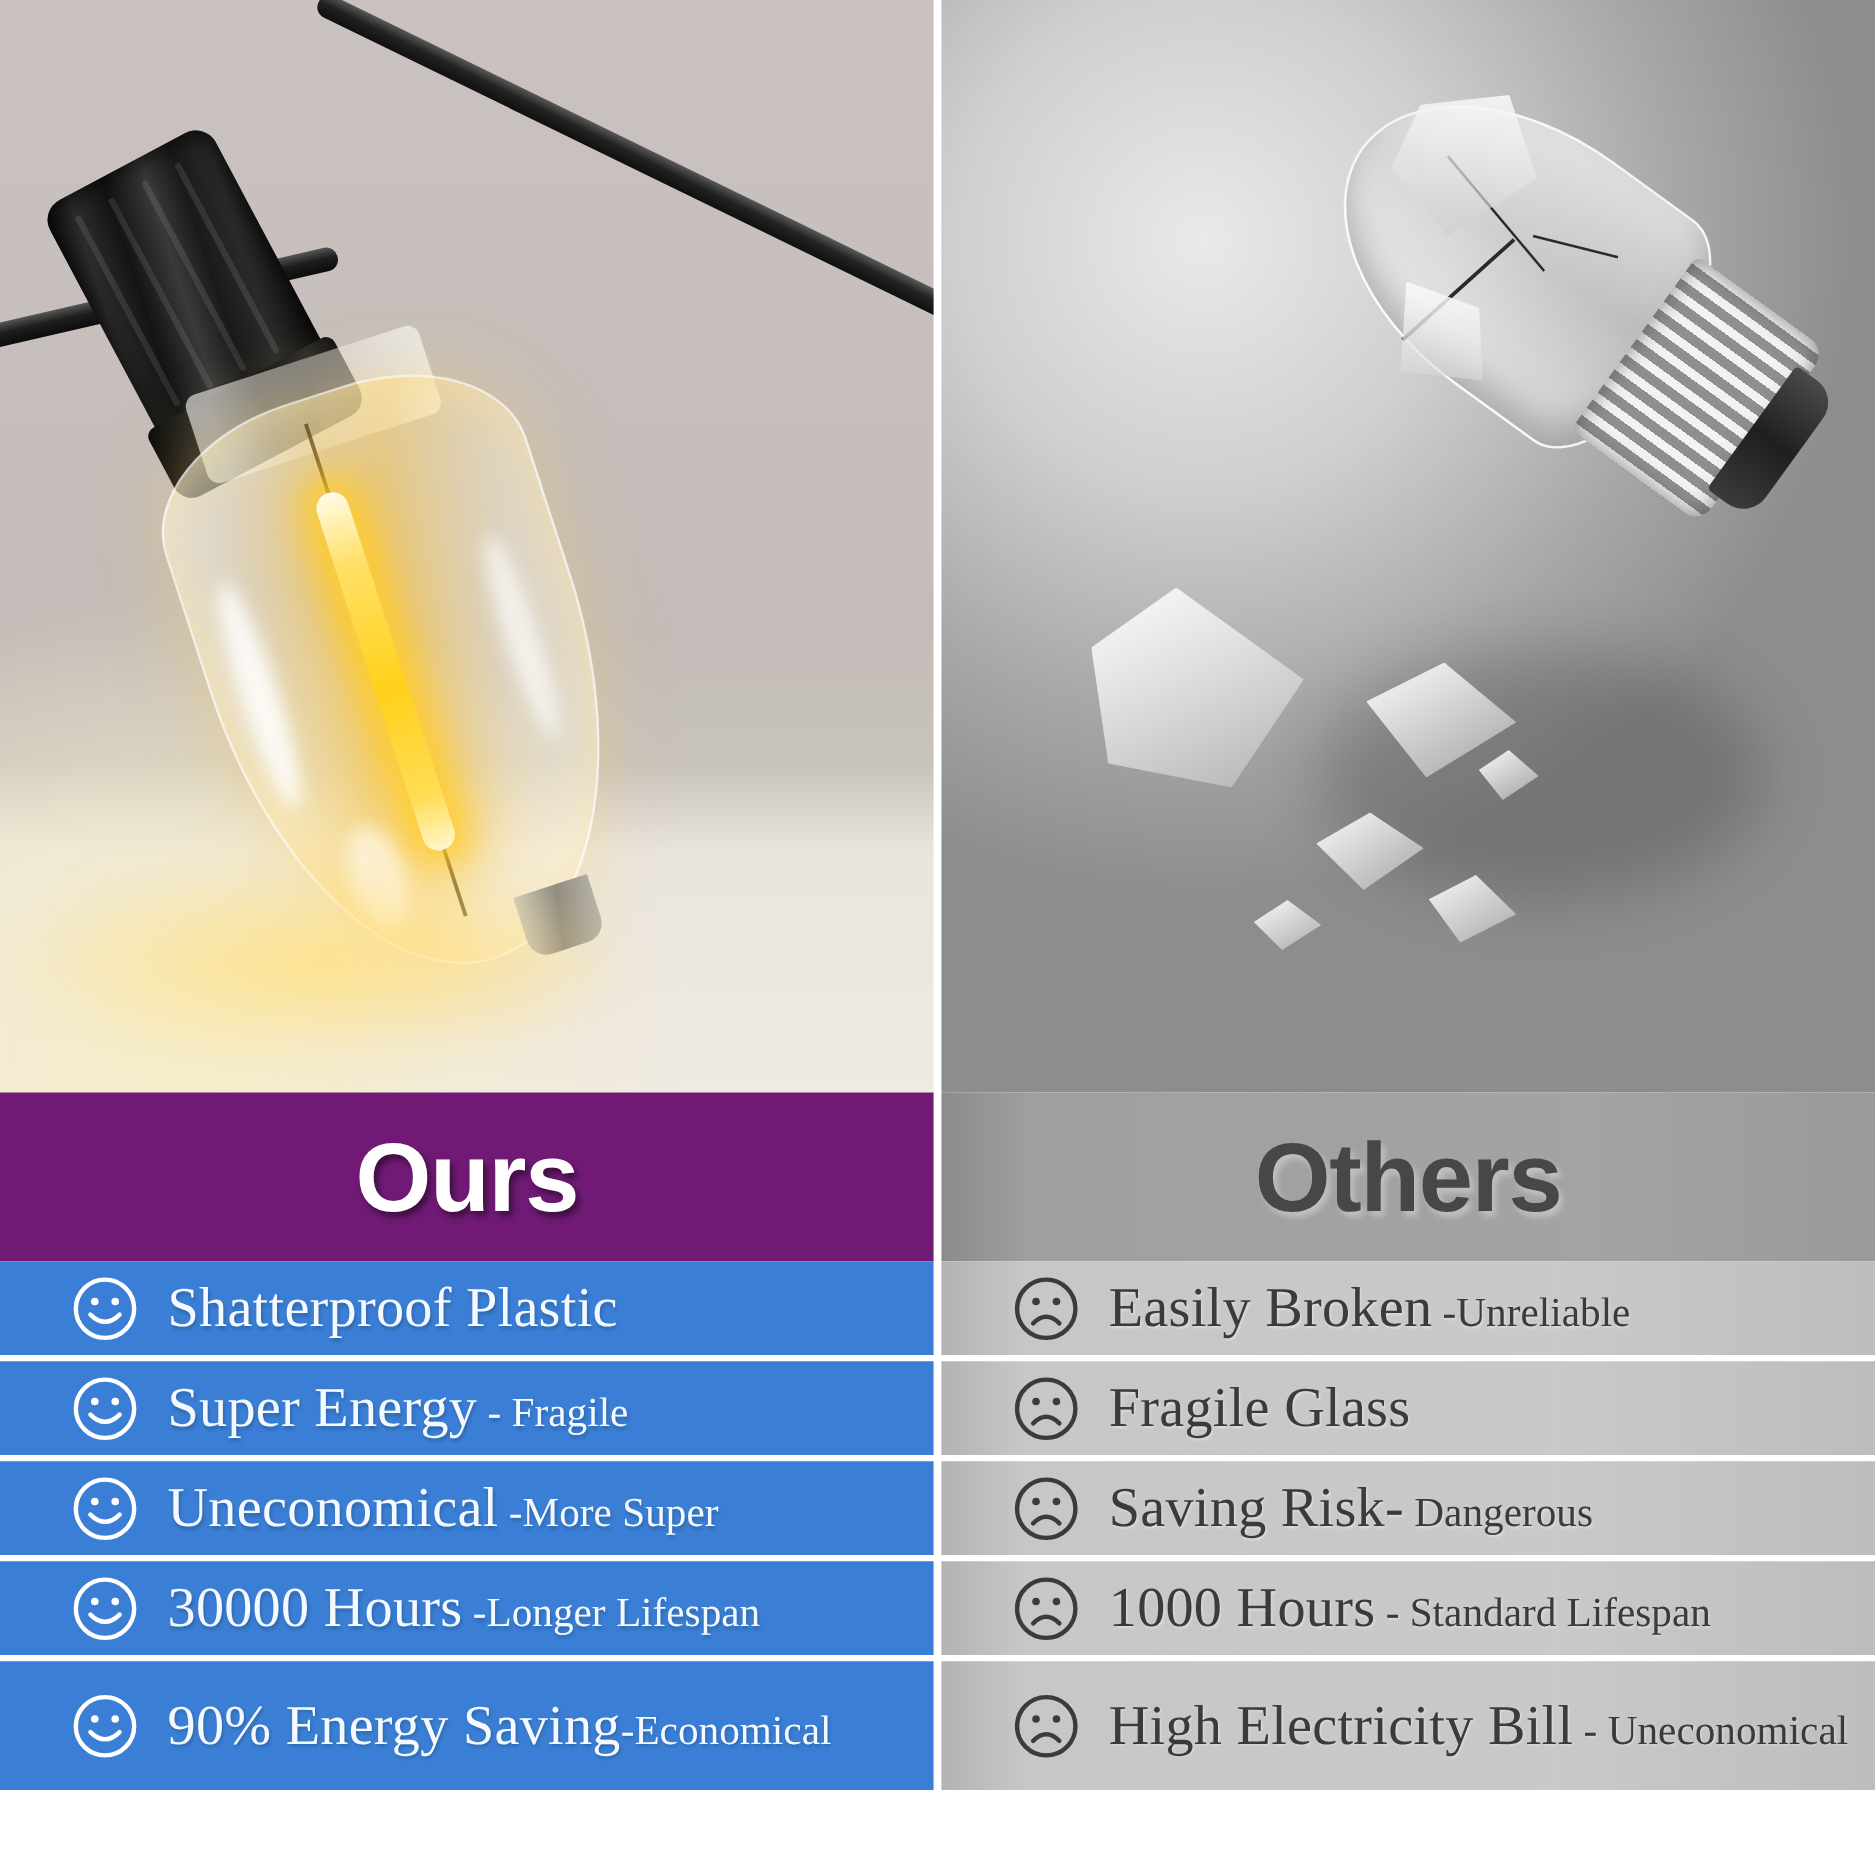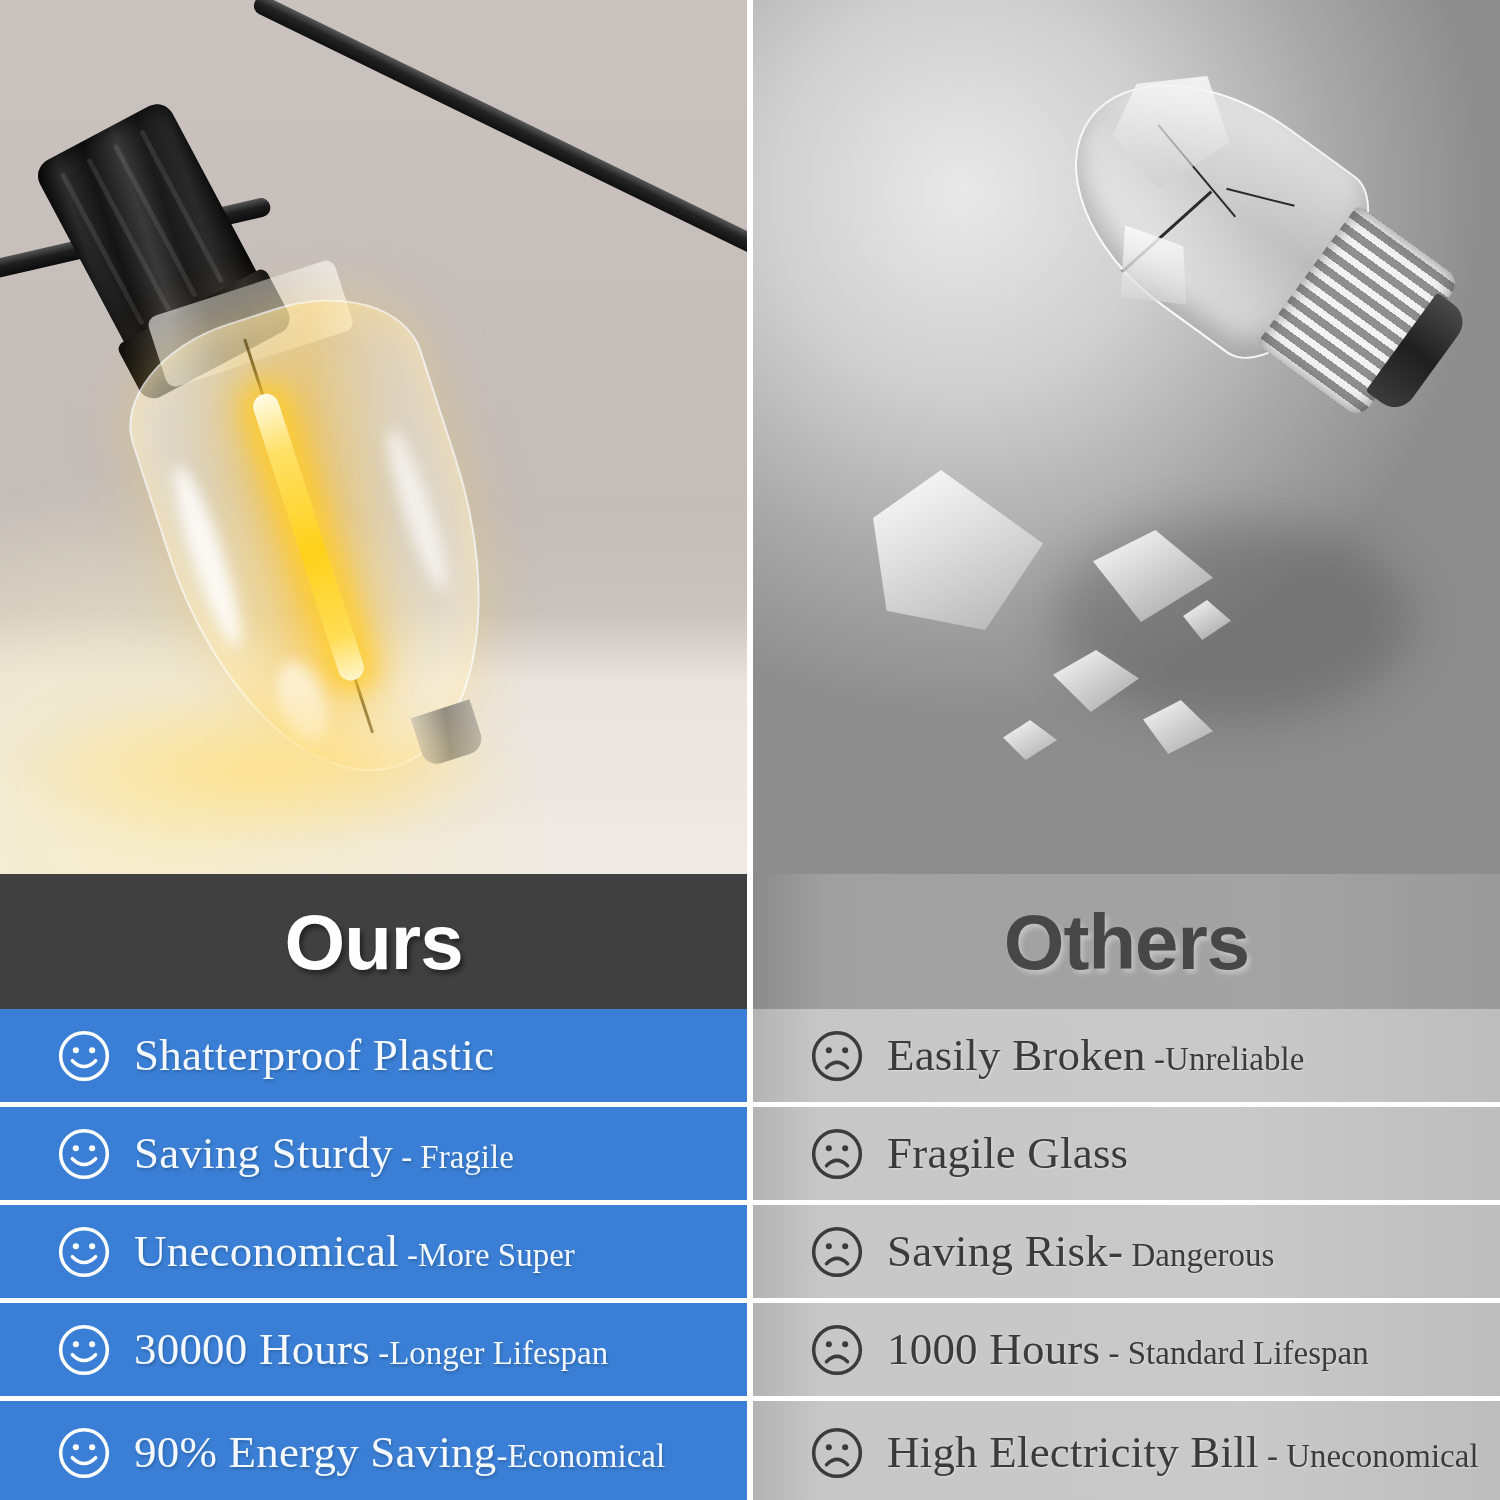--- a/index.html
+++ b/index.html
@@ -78,31 +78,31 @@
   .bshadow{position:absolute;border-radius:50%;filter:blur(26px);background:rgba(40,40,40,.55);}
 
   
   .table{position:absolute;left:0;top:874px;width:1500px;height:626px;}
   .side{position:absolute;top:0;width:747px;height:626px;}
   .side-left{left:0;}
   .side-right{left:753px;}
   .table-gap{position:absolute;left:747px;top:0;width:6px;height:626px;background:#ffffff;}
 
   .head{position:relative;height:135px;}
-  .head-left{background:#404040;}
+  .head-left{background:#701a75;}
   .head-right{background:linear-gradient(90deg,#8b8b8b 0%,#a0a0a0 10%,#a3a3a3 70%,#9a9a9a 100%);}
   .head-title{
       position:absolute;left:0;right:0;top:50%;transform:translateY(-50%);
       text-align:center;font-family:"Liberation Sans",sans-serif;font-weight:bold;
       font-size:78px;letter-spacing:-1px;line-height:1;}
   .head-left .head-title{color:#ffffff;text-shadow:3px 4px 5px rgba(0,0,0,.45);}
   .head-right .head-title{color:#474747;text-shadow:3px 4px 5px rgba(255,255,255,.35);}
 
   .rows{position:relative;height:491px;}
-  .row{position:relative;height:93px;margin-bottom:5px;display:flex;align-items:center;padding-left:56px;box-sizing:border-box;}
+  .row{position:relative;height:75px;margin-bottom:5px;display:flex;align-items:center;padding-left:56px;box-sizing:border-box;}
   .row:last-child{margin-bottom:0;height:103px;}
   .side-left .row{background:#3a7fd5;}
   .side-right .row{background:linear-gradient(90deg,#b3b3b3 0%,#c7c7c7 9%,#c9c9c9 66%,#bdbdbd 100%);}
 
   .face{flex:0 0 auto;width:56px;height:56px;margin-right:22px;}
   .face svg{display:block;width:56px;height:56px;}
 
   .row-text{white-space:nowrap;line-height:1;}
   .t-main{font-family:"Liberation Serif",serif;font-size:45px;font-weight:normal;letter-spacing:.2px;}
   .t-sub{font-family:"Liberation Serif",serif;font-size:33px;font-weight:normal;}
@@ -196,21 +196,21 @@
         <div class="row">
           <span class="face">
             <svg viewBox="0 0 48 48">
                 <circle cx="24" cy="24" r="20" fill="none" stroke="#ffffff" stroke-width="3"></circle>
                 <circle cx="17" cy="19" r="2.6" fill="#ffffff"></circle>
                 <circle cx="31" cy="19" r="2.6" fill="#ffffff"></circle>
                 <path d="M14 28 Q24 38 34 28" fill="none" stroke="#ffffff" stroke-width="3" stroke-linecap="round"></path>
               </svg>
           </span>
           <span class="row-text">
-            <span class="t-main">Saving Sturdy</span><span class="t-sub"> - Fragile</span>
+            <span class="t-main">Super Energy</span><span class="t-sub"> - Fragile</span>
           </span>
         </div>
 
         <div class="row">
           <span class="face">
             <svg viewBox="0 0 48 48">
                 <circle cx="24" cy="24" r="20" fill="none" stroke="#ffffff" stroke-width="3"></circle>
                 <circle cx="17" cy="19" r="2.6" fill="#ffffff"></circle>
                 <circle cx="31" cy="19" r="2.6" fill="#ffffff"></circle>
                 <path d="M14 28 Q24 38 34 28" fill="none" stroke="#ffffff" stroke-width="3" stroke-linecap="round"></path>

